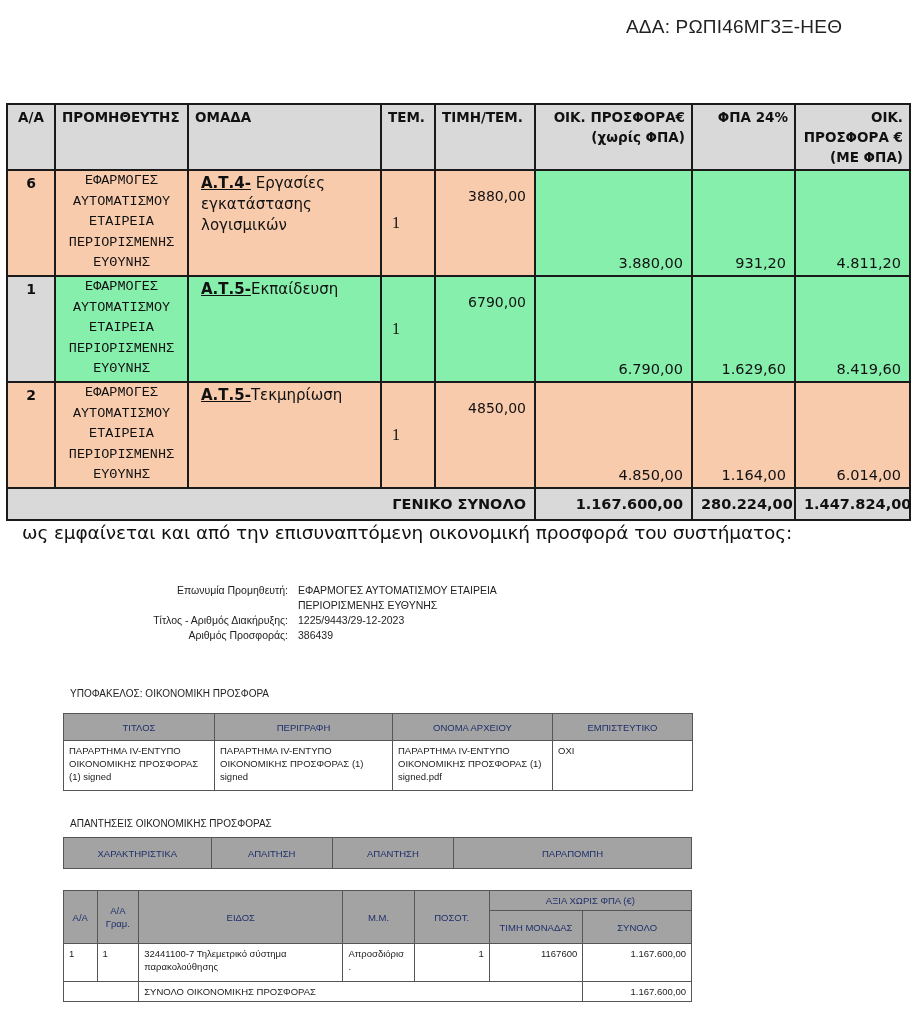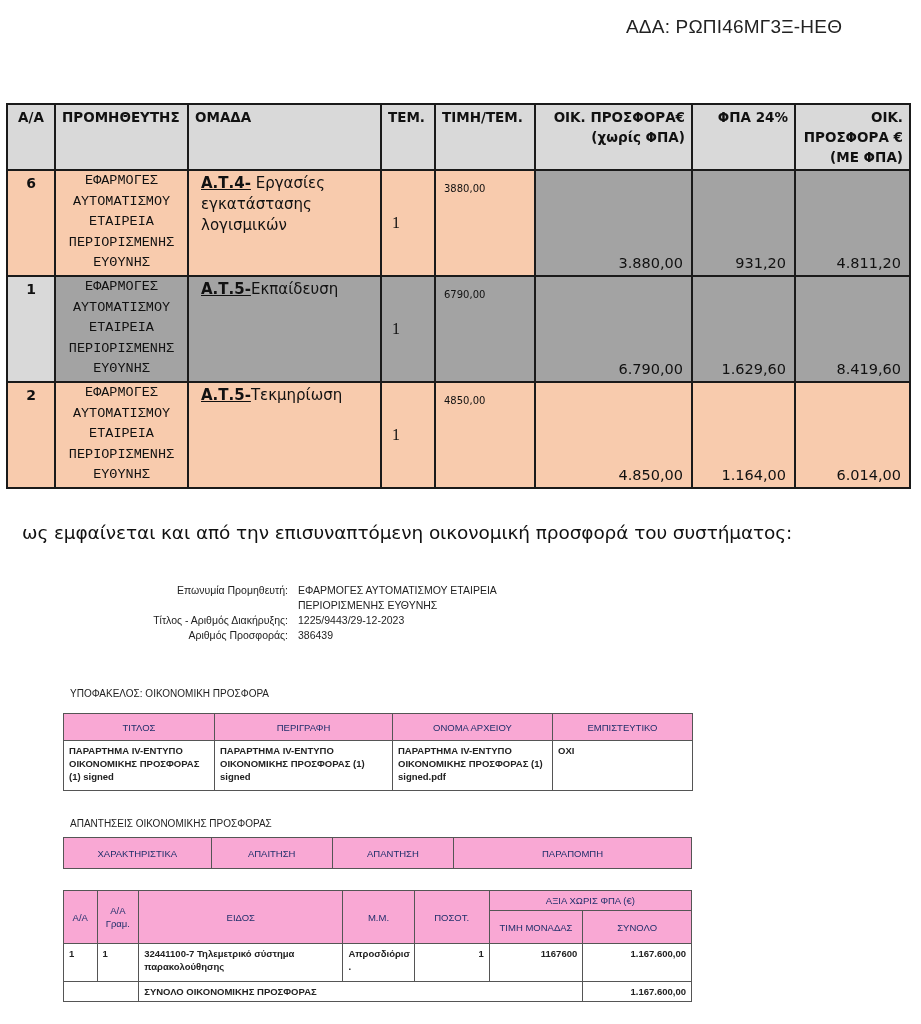--- a/index.html
+++ b/index.html
@@ -13,40 +13,40 @@
   table.main td, table.main th { border: 2px solid #1a1a1a; vertical-align: top; font-size: 14px; line-height: 20px; }
   table.main th { background: #d9d9d9; font-weight: bold; padding: 2px 6px; height: 64px; font-size: 13.5px; }
   table.main th.l { text-align: left; }
   table.main th.r { text-align: right; }
   table.main tr.row td { height: 106px; }
   table.main td.aa { font-weight: bold; text-align: center; padding-top: 2px; }
   table.main td.supplier { text-align: center; padding: 0 2px; font-size: 13.5px; line-height: 20.5px; font-family: Liberation Mono, monospace; }
   table.main td.group { padding: 2px 12px; font-size: 15px; line-height: 21px; }
   table.main td.group .code { font-weight: bold; text-decoration: underline; }
   table.main td.qty { vertical-align: middle; font-family: "Liberation Serif", serif; font-size: 16px; padding-left: 10px; }
-  table.main td.unit { padding: 8px 8px; font-size: 10px; }
+  table.main td.unit { padding: 15px 8px; font-size: 14px; text-align: right; }
   table.main td.num { vertical-align: bottom; text-align: right; padding: 0 8px 2px 4px; font-size: 14.5px; }
   .peach { background: #f8cbad; }
   .grey { background: #d9d9d9; }
-  .white { background: #a3a3a3; }
+  .white { background: #86efac; }
   table.main tr.total td { background: #d9d9d9; font-weight: bold; height: 32px; vertical-align: middle; text-align: right; padding: 0 8px; font-size: 14.5px; }
 
   .sentence { position: absolute; left: 22px; top: 522px; font-family: "DejaVu Sans", sans-serif; font-size: 18.5px; color: #111; letter-spacing: -0.1px; }
 
   
   .info { position: absolute; left: 120px; top: 583px; font-size: 10.5px; color: #222; }
   .info .line { display: flex; height: 15px; line-height: 15px; }
   .info .lbl { width: 178px; text-align: right; padding-right: 10px; }
   .info .val { width: 280px; }
 
   .sub-title { position: absolute; font-size: 10px; color: #222; }
 
   table.small { position: absolute; border-collapse: collapse; table-layout: fixed; font-size: 9.5px; color: #222; }
-  table.small td, table.small th { border: 1px solid #555; padding: 3px 5px; vertical-align: top; line-height: 13px; font-weight: bold; }
-  table.small th { background: #f9a8d4; font-weight: normal; color: #1f2f6b; text-align: center; vertical-align: middle; }
+  table.small td, table.small th { border: 1px solid #555; padding: 3px 5px; vertical-align: top; line-height: 13px; }
+  table.small th { background: #a3a3a3; font-weight: normal; color: #1f2f6b; text-align: center; vertical-align: middle; }
 
   table.t1 { left: 63px; top: 713px; width: 629px; }
   table.t1 th { height: 27px; }
   table.t1 td { height: 50px; }
 
   table.t2 { left: 63px; top: 837px; width: 629px; }
   table.t2 th { height: 31px; }
 
   table.t3 { left: 63px; top: 890px; width: 629px; }
   table.t3 td.r { text-align: right; }
@@ -101,20 +101,26 @@
   <tr class="row">
     <td class="aa peach">2</td>
     <td class="supplier peach">ΕΦΑΡΜΟΓΕΣ ΑΥΤΟΜΑΤΙΣΜΟΥ ΕΤΑΙΡΕΙΑ ΠΕΡΙΟΡΙΣΜΕΝΗΣ ΕΥΘΥΝΗΣ</td>
     <td class="group peach"><span class="code">Α.Τ.5-</span><span>Τεκμηρίωση</span></td>
     <td class="qty peach">1</td>
     <td class="unit peach">4850,00</td>
     <td class="num peach">4.850,00</td>
     <td class="num peach">1.164,00</td>
     <td class="num peach">6.014,00</td>
   </tr>
+  <tr class="total">
+    <td colspan="5">ΓΕΝΙΚΟ ΣΥΝΟΛΟ</td>
+    <td>1.167.600,00</td>
+    <td>280.224,00</td>
+    <td>1.447.824,00</td>
+  </tr>
 </tbody>
   </table>
 
 <div class="sentence">ως εμφαίνεται και από την επισυναπτόμενη  οικονομική προσφορά του συστήματος:</div>
 
 <div class="info">
   <div class="line">
       <span class="lbl">Επωνυμία Προμηθευτή:</span>
       <span class="val">ΕΦΑΡΜΟΓΕΣ  ΑΥΤΟΜΑΤΙΣΜΟΥ  ΕΤΑΙΡΕΙΑ</span>
     </div>

